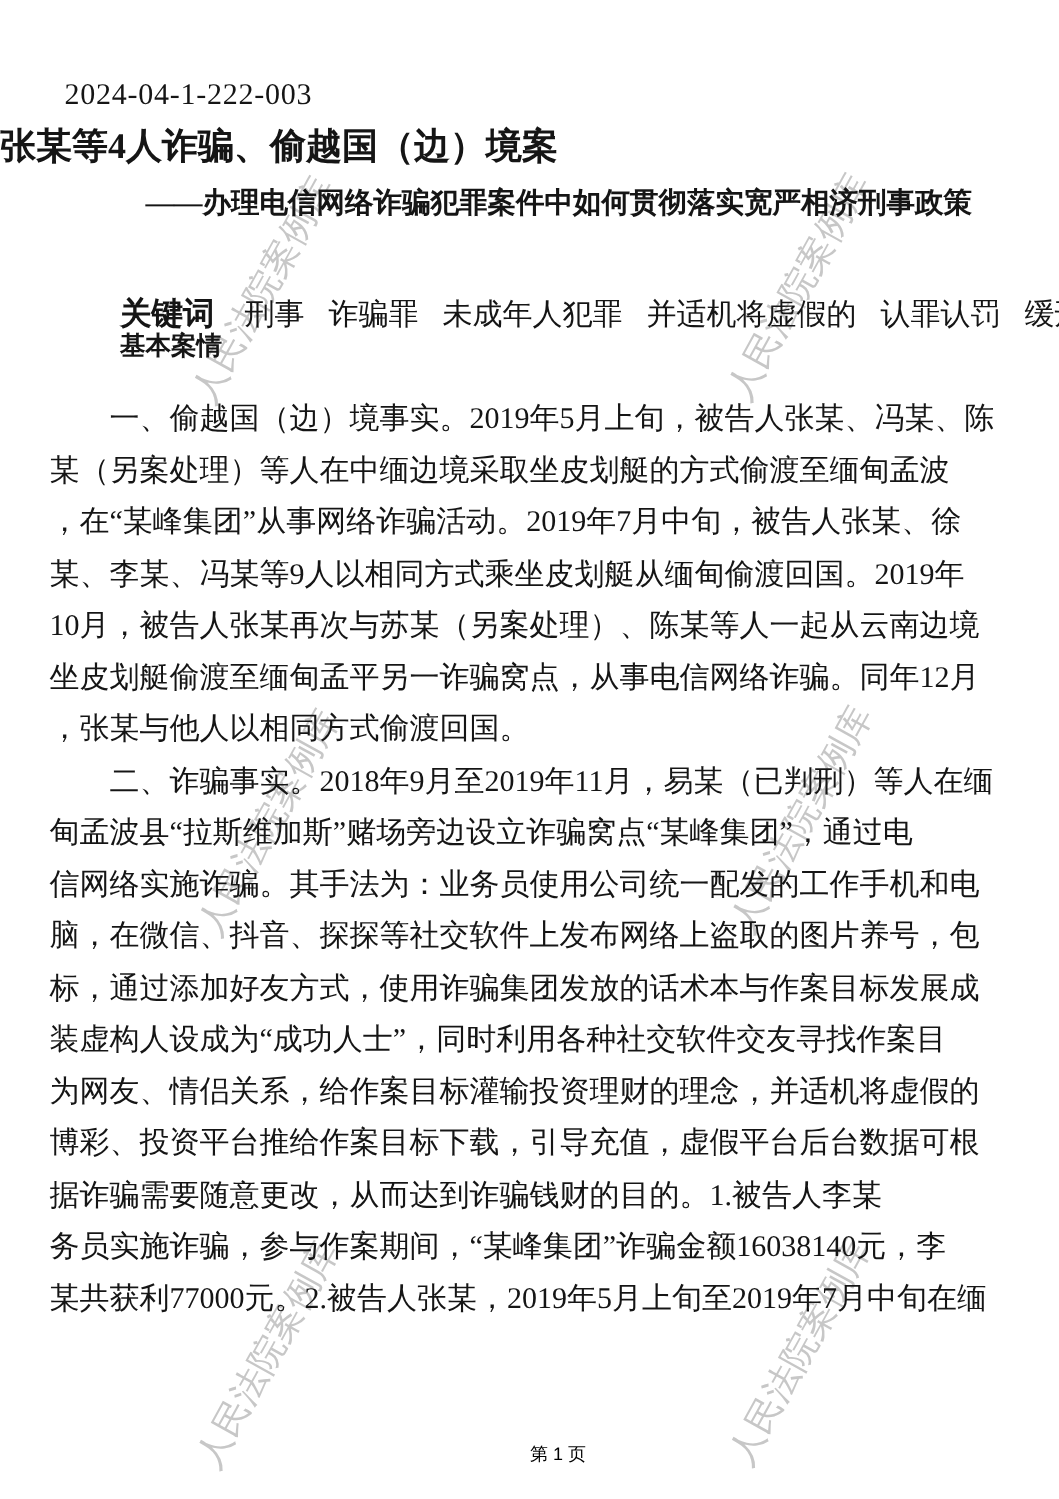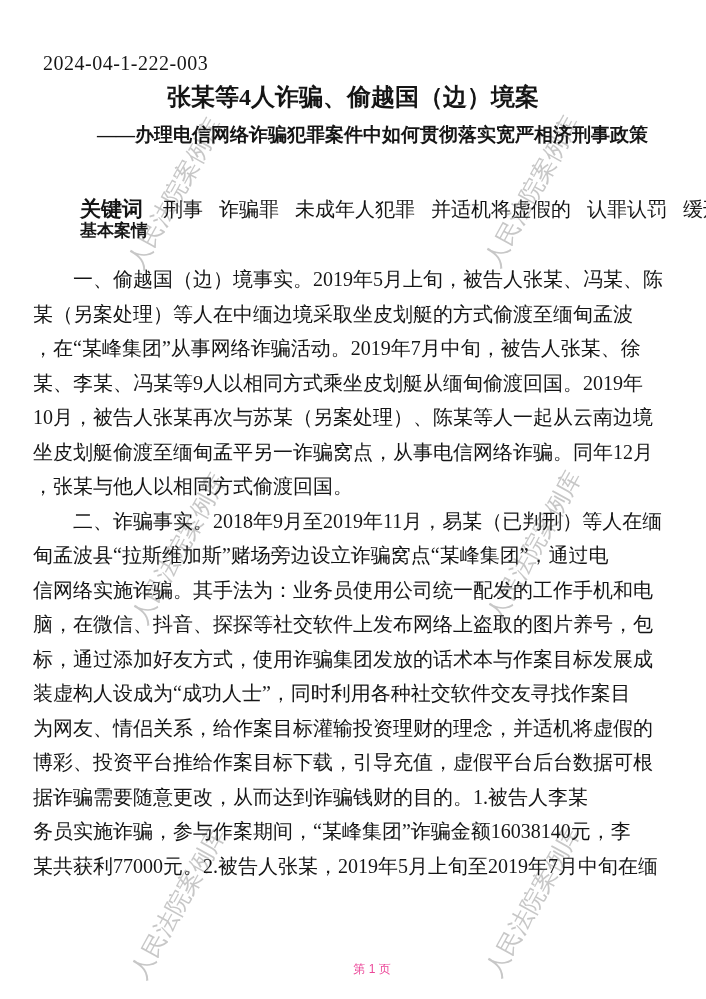--- a/index.html
+++ b/index.html
@@ -16,21 +16,21 @@
     font-size:24px; color:#c7c7c7; white-space:nowrap;
     transform:translate(-50%,-50%) rotate(-61deg);
     user-select:none; pointer-events:none;
   }
   .doc-number {
     position:absolute; left:43px; top:52px;
     font-size:20px; letter-spacing:0.5px; white-space:nowrap;
   }
   .title {
     position:absolute; left:0; right:0; top:81px; margin:0;
-    text-align:center; font-size:24px; font-weight:700; white-space:nowrap;
+    text-align:left; font-size:24px; font-weight:700; white-space:nowrap;
   }
   .subtitle {
     position:absolute; left:97px; top:122px;
     font-size:19px; font-weight:700; white-space:nowrap;
   }
   .keywords-line {
     position:absolute; left:80px; top:195px; white-space:nowrap;
   }
   .kw-label {
     font-family:"Liberation Sans","DejaVu Sans",sans-serif;
@@ -50,21 +50,21 @@
     font-size:20px;
   }
   .line {
     height:34.5px; line-height:34.5px; white-space:nowrap;
   }
   .line.first { text-indent:2em; }
   .footer {
     position:absolute; left:0; right:0; top:961px;
     text-align:center;
     font-family:"Liberation Sans","DejaVu Sans",sans-serif;
-    font-size:12px; color:#ec4899; white-space:pre;margin-left:38px;
+    font-size:12px; color:#000000; white-space:pre;margin-left:38px;
   }
 </style>
 </head>
 <body>
 
 <div class="page">
 
   <div class="wm" style="left:175px;top:193px">人民法院案例库</div>
   <div class="wm" style="left:532px;top:191px">人民法院案例库</div>
   <div class="wm" style="left:179px;top:548px">人民法院案例库</div>

